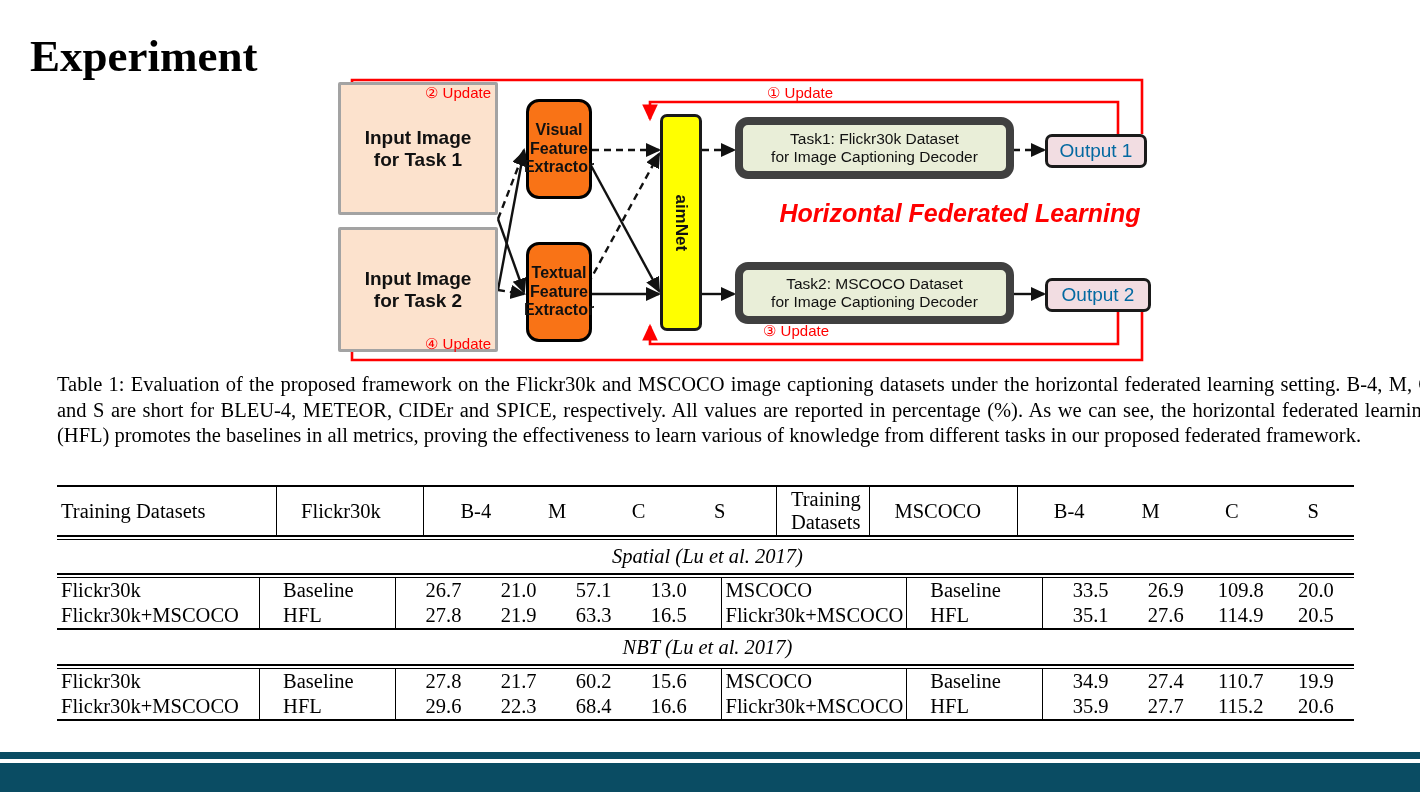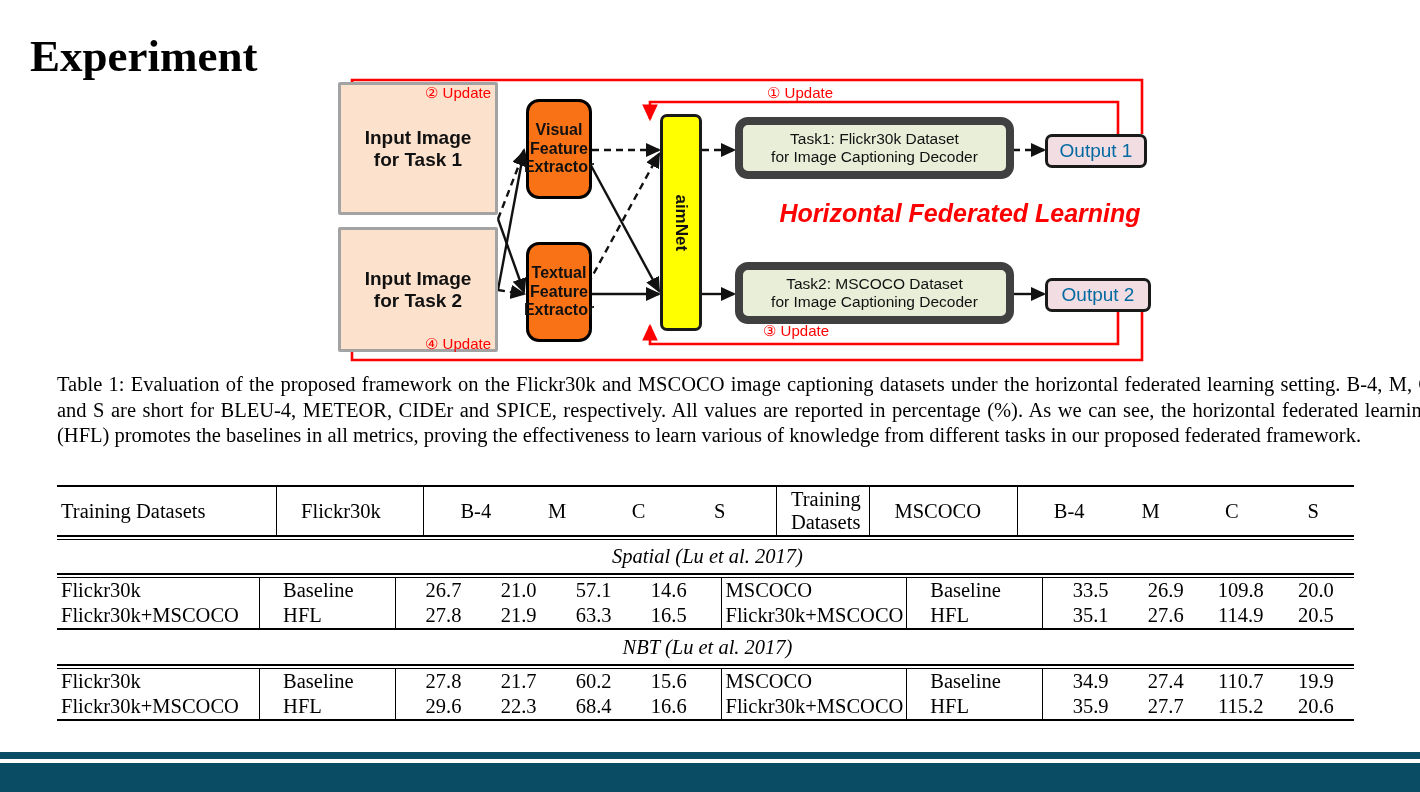--- a/index.html
+++ b/index.html
@@ -247,21 +247,21 @@
         <table class="data">
           <tbody>
             <tr class="trow">
               <td class="c-ds">Flickr30k</td>
               <td class="c-sep"></td>
               <td class="c-mode">Baseline</td>
               <td class="c-sep2"></td>
               <td class="c-num">26.7</td>
               <td class="c-num">21.0</td>
               <td class="c-num">57.1</td>
-              <td class="c-num">14.6</td>
+              <td class="c-num">13.0</td>
               <td class="c-gap"></td>
               <td class="c-ds c-sep" style="padding-left:14px;">MSCOCO</td>
               <td class="c-sep"></td>
               <td class="c-mode">Baseline</td>
               <td class="c-sep2"></td>
               <td class="c-num">33.5</td>
               <td class="c-num">26.9</td>
               <td class="c-num">109.8</td>
               <td class="c-num">20.0</td>
             </tr>

